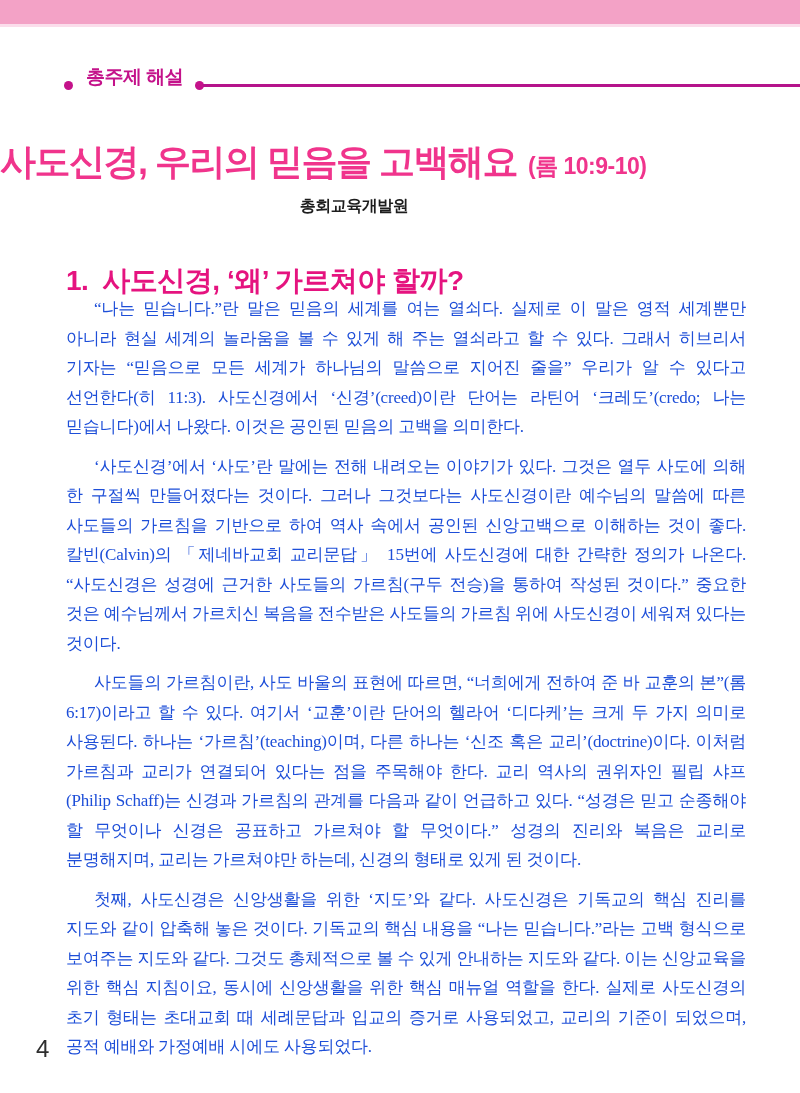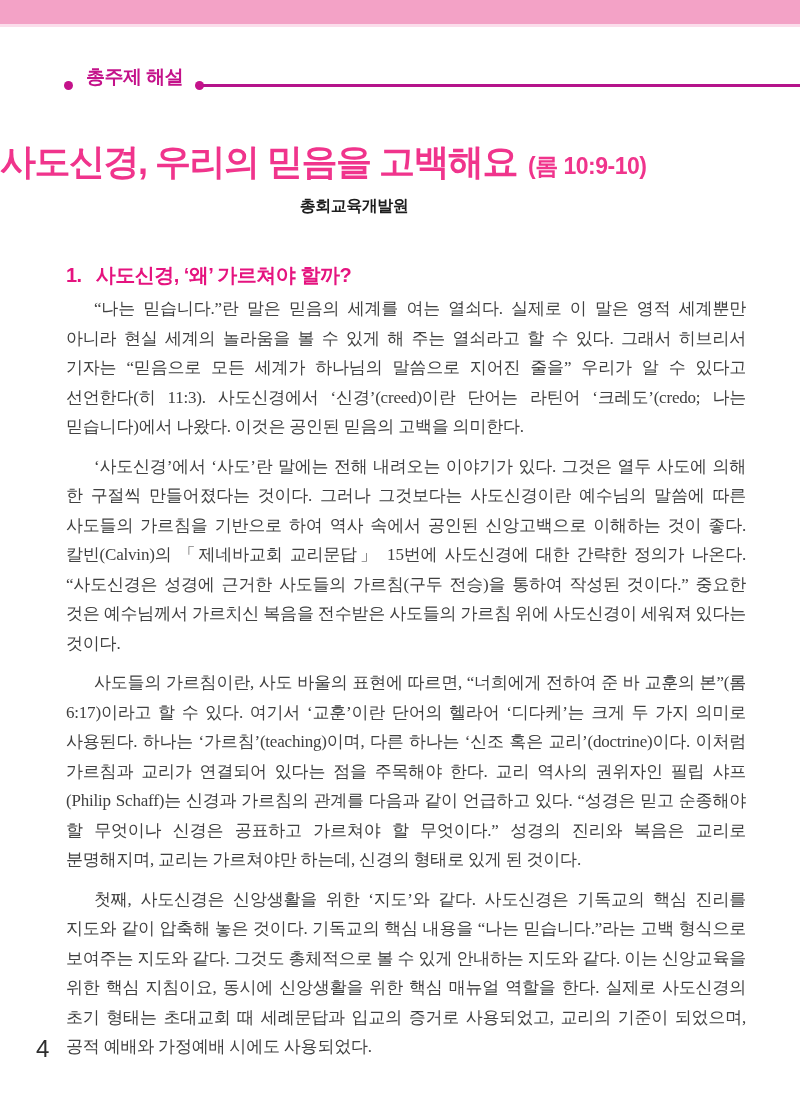--- a/index.html
+++ b/index.html
@@ -49,34 +49,34 @@
     position: absolute; left: 0; top: 196px; width: 708px;
     text-align: center;
     font-family: "Liberation Sans", sans-serif;
     font-size: 16px; font-weight: bold; color: #1d1d1d;
     letter-spacing: -0.5px;
   }
   
   .section-heading {
     position: absolute; left: 66px; top: 262px; right: 54px;
     font-family: "Liberation Sans", sans-serif;
-    font-weight: bold; font-size: 20px; letter-spacing: -0.5px;
+    font-weight: bold; font-size: 28px; letter-spacing: -0.5px;
     color: #E5137F; white-space: nowrap;
   }
   .section-heading .num { margin-right: 14px; }
   
   .body-text {
     position: absolute; left: 66px; right: 54px; top: 294px;
   }
   .body-text p {
     margin: 0 0 10px 0;
     font-size: 17px; line-height: 29.5px;
     text-align: justify;
     text-indent: 28px;
-    color: #404040;
+    color: #1d4ed8;
     word-break: keep-all; overflow-wrap: break-word;
     letter-spacing: -0.2px;
   }
   
   .footer {
     position: absolute; left: 36px; top: 1036px; right: 40px;
     display: flex; align-items: center;
   }
   .page-number {
     font-family: "Liberation Sans", sans-serif;

